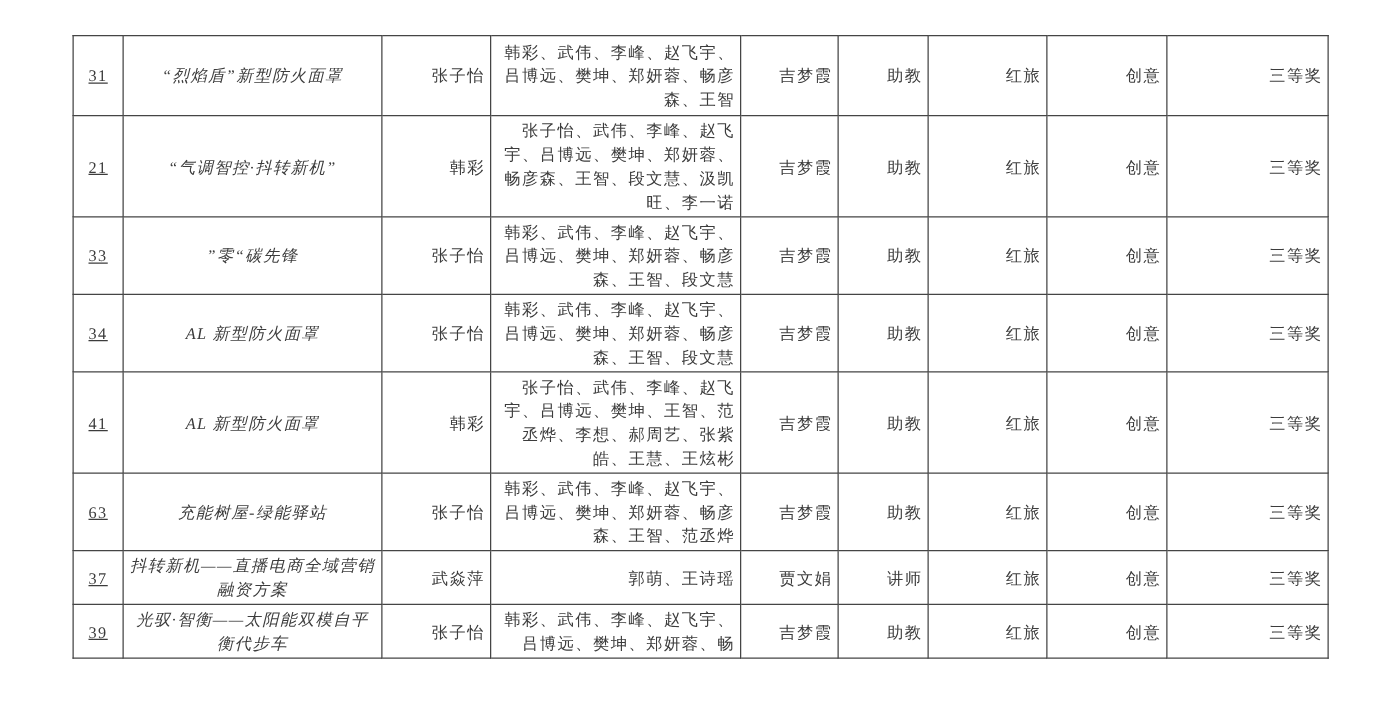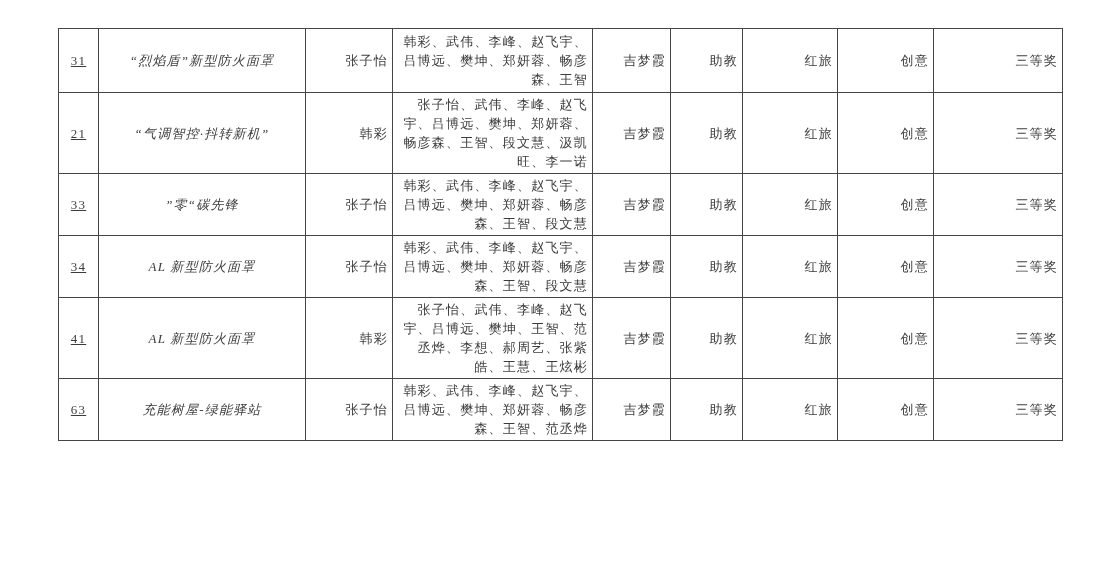--- a/index.html
+++ b/index.html
@@ -116,15 +116,37 @@
     <td class="c-no">63</td>
     <td class="c-project">充能树屋-绿能驿站</td>
     <td class="c-leader">张子怡</td>
     <td class="c-members">韩彩、武伟、李峰、赵飞宇、吕博远、樊坤、郑妍蓉、畅彦森、王智、范丞烨</td>
     <td class="c-advisor">吉梦霞</td>
     <td class="c-title">助教</td>
     <td class="c-track">红旅</td>
     <td class="c-group">创意</td>
     <td class="c-award">三等奖</td>
   </tr>
+        <tr style="height: 39px;">
+    <td class="c-no">37</td>
+    <td class="c-project">抖转新机——直播电商全域营销融资方案</td>
+    <td class="c-leader">武焱萍</td>
+    <td class="c-members">郭萌、王诗瑶</td>
+    <td class="c-advisor">贾文娟</td>
+    <td class="c-title">讲师</td>
+    <td class="c-track">红旅</td>
+    <td class="c-group">创意</td>
+    <td class="c-award">三等奖</td>
+  </tr>
+        <tr style="height: 38px;">
+    <td class="c-no">39</td>
+    <td class="c-project">光驭·智衡——太阳能双模自平衡代步车</td>
+    <td class="c-leader">张子怡</td>
+    <td class="c-members">韩彩、武伟、李峰、赵飞宇、吕博远、樊坤、郑妍蓉、畅</td>
+    <td class="c-advisor">吉梦霞</td>
+    <td class="c-title">助教</td>
+    <td class="c-track">红旅</td>
+    <td class="c-group">创意</td>
+    <td class="c-award">三等奖</td>
+  </tr>
       </tbody>
   </table>
 </div>
 
 </body></html>

